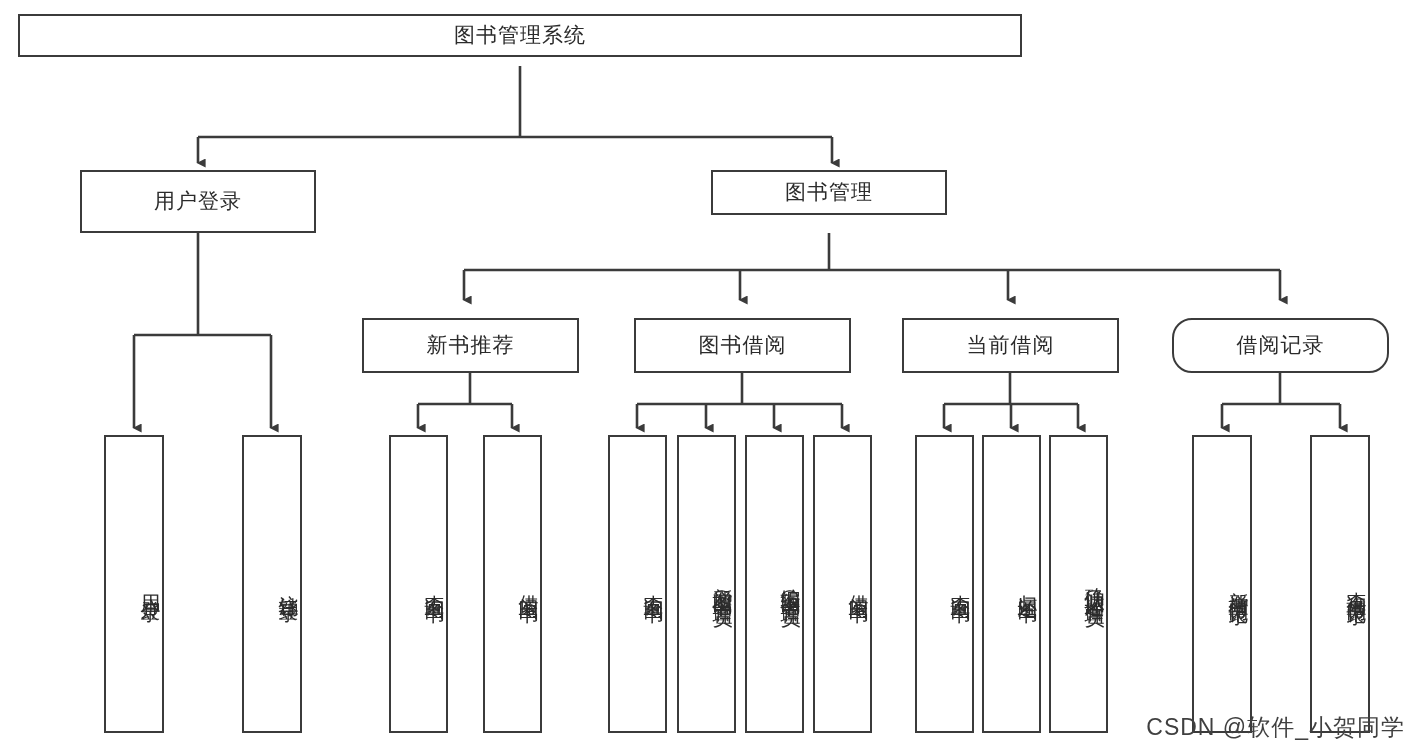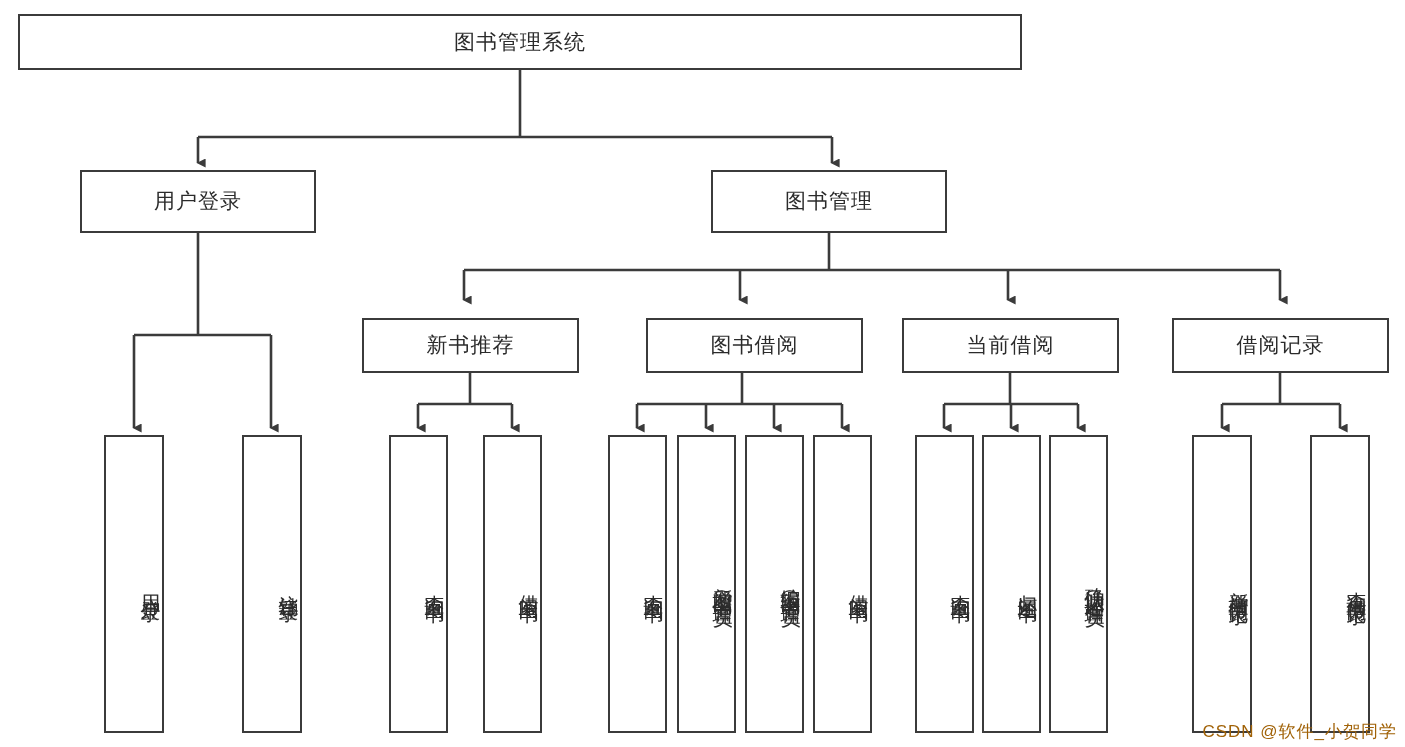--- a/index.html
+++ b/index.html
@@ -37,23 +37,23 @@
     align-items:flex-start;
     justify-content:center;
   }
   .node.v .lbl{
     writing-mode:vertical-rl;
     text-orientation:upright;
     white-space:nowrap;
   }
   .watermark{
     position:absolute;
-    right:8px;bottom:4px;
-    font-size:17px;
-    color:#a16207;
+    right:0;bottom:4px;
+    font-size:23px;
+    color:#404040;
     letter-spacing:1px;
     white-space:nowrap;
   }
 </style>
 </head>
 <body>
 
 <div id="canvas">
 
   <svg class="edges" viewBox="0 0 1405 747">
@@ -99,45 +99,45 @@
       <path d="M1011,404 L1011,428" marker-end="url(#arrow)"></path>
       <path d="M1078,404 L1078,428" marker-end="url(#arrow)"></path>
 
       <path d="M1280,373 L1280,404"></path>
       <path d="M1222,404 L1340,404"></path>
       <path d="M1222,404 L1222,428" marker-end="url(#arrow)"></path>
       <path d="M1340,404 L1340,428" marker-end="url(#arrow)"></path>
     </g>
   </svg>
 
-  <div class="node h" style="left:18px;top:14px;width:1004px;height:56px;">
+  <div class="node h" style="left:18px;top:14px;width:1004px;height:43px;">
     <span class="lbl">图书管理系统</span>
   </div>
 
   <div class="node h" style="left:80px;top:170px;width:236px;height:63px;">
     <span class="lbl">用户登录</span>
   </div>
 
-  <div class="node h" style="left:711px;top:170px;width:236px;height:63px;">
+  <div class="node h" style="left:711px;top:170px;width:236px;height:45px;">
     <span class="lbl">图书管理</span>
   </div>
 
   <div class="node h" style="left:362px;top:318px;width:217px;height:55px;font-family:Liberation Serif, serif;">
     <span class="lbl">新书推荐</span>
   </div>
 
-  <div class="node h" style="left:634px;top:318px;width:217px;height:55px;margin-left:12px;">
+  <div class="node h" style="left:634px;top:318px;width:217px;height:55px;">
     <span class="lbl">图书借阅</span>
   </div>
 
   <div class="node h" style="left:902px;top:318px;width:217px;height:55px;justify-content:center;">
     <span class="lbl">当前借阅</span>
   </div>
 
-  <div class="node h" style="left:1172px;top:318px;width:217px;height:55px;">
+  <div class="node h" style="left:1172px;top:318px;width:217px;height:55px;border-radius:20px;">
     <span class="lbl">借阅记录</span>
   </div>
 
   <div class="node v" style="left:104px;top:435px;width:60px;height:298px;">
     <span class="lbl">用户登录</span>
   </div>
 
   <div class="node v" style="left:242px;top:435px;width:60px;height:298px;">
     <span class="lbl">注销登录</span>
   </div>

